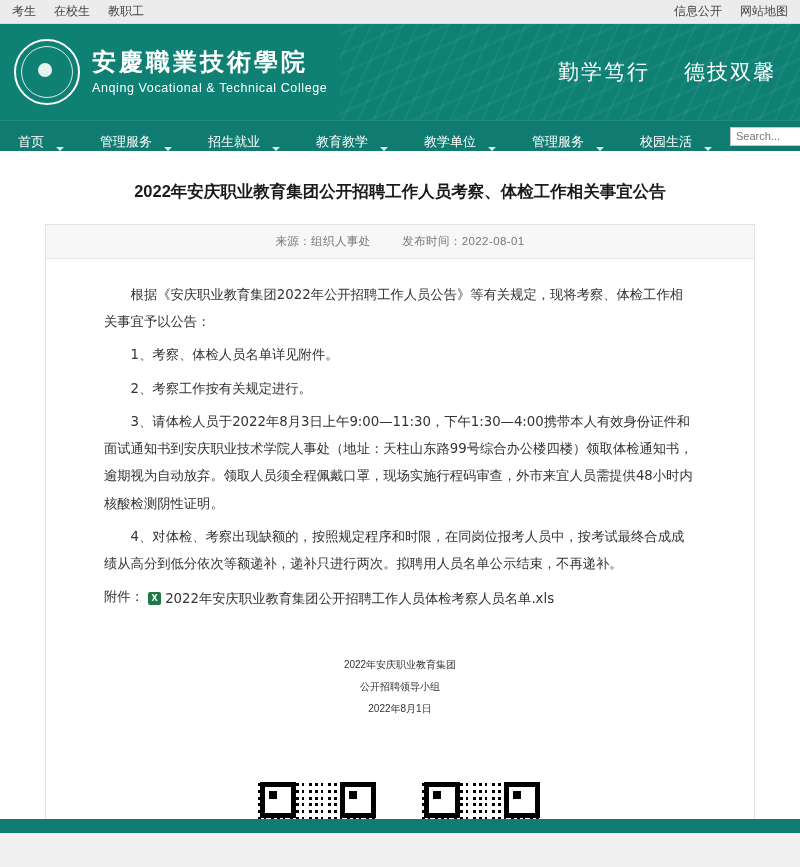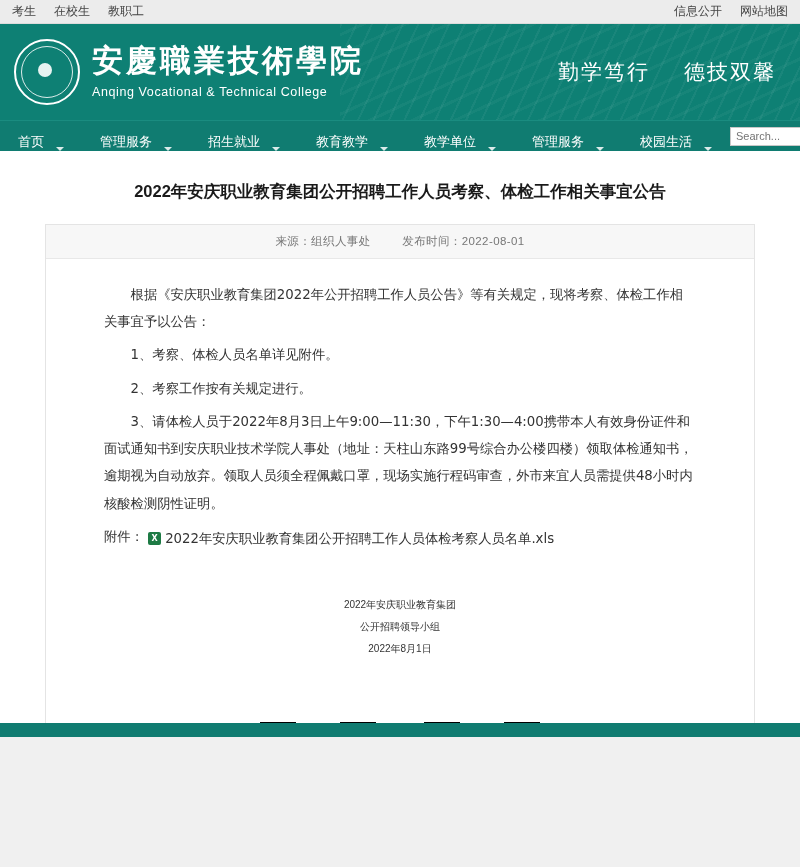--- a/index.html
+++ b/index.html
@@ -3,21 +3,21 @@
 <meta charset="utf-8">
 <style>
   html, body {
     margin: 0;
     padding: 0;
     background: #f0f0f0;
     font-family: "Liberation Sans", "DejaVu Sans", sans-serif;
   }
   #page {
     width: 800px;
-    height: 737px;
+    height: 833px;
     position: relative;
     overflow: hidden;
     background: #fdba74;
   }
 
   
   .topbar {
     height: 24px;
     background: #ececec;
     border-bottom: 1px solid #dcdcdc;
@@ -75,22 +75,22 @@
   .seal::after {
     content: "";
     position: absolute;
     left: 22px; top: 22px;
     width: 14px; height: 14px;
     border-radius: 50%;
     background: rgba(255,255,255,.9);
   }
   .school-names { color: #fff; z-index: 2; }
   .school-cn {
-    font-family: Liberation Mono, monospace;
-    font-size: 31px;
+    font-family: Liberation Serif, serif;
+    font-size: 24px;
     font-weight: bold;
     letter-spacing: 3px;
     line-height: 1.15;
     white-space: nowrap;
   }
   .school-en {
     font-size: 12.5px;
     letter-spacing: .6px;
     margin-top: 5px;
     white-space: nowrap;
@@ -348,20 +348,21 @@
       <div class="meta">
         <span>来源：组织人事处</span>
         <span>发布时间：2022-08-01</span>
       </div>
 
       <div class="body-text">
         <p>根据《安庆职业教育集团2022年公开招聘工作人员公告》等有关规定，现将考察、体检工作相关事宜予以公告：</p>
         <p>1、考察、体检人员名单详见附件。</p>
         <p>2、考察工作按有关规定进行。</p>
         <p>3、请体检人员于2022年8月3日上午9:00—11:30，下午1:30—4:00携带本人有效身份证件和面试通知书到安庆职业技术学院人事处（地址：天柱山东路99号综合办公楼四楼）领取体检通知书，逾期视为自动放弃。领取人员须全程佩戴口罩，现场实施行程码审查，外市来宜人员需提供48小时内核酸检测阴性证明。</p>
+        <p>4、对体检、考察出现缺额的，按照规定程序和时限，在同岗位报考人员中，按考试最终合成成绩从高分到低分依次等额递补，递补只进行两次。拟聘用人员名单公示结束，不再递补。</p>
         <p class="noindent">
           <span>附件：</span>
           <span class="attach">
             <span class="xls-ico">X</span>
             <span>2022年安庆职业教育集团公开招聘工作人员体检考察人员名单.xls</span>
           </span>
         </p>
       </div>
 
       <div class="sign">

